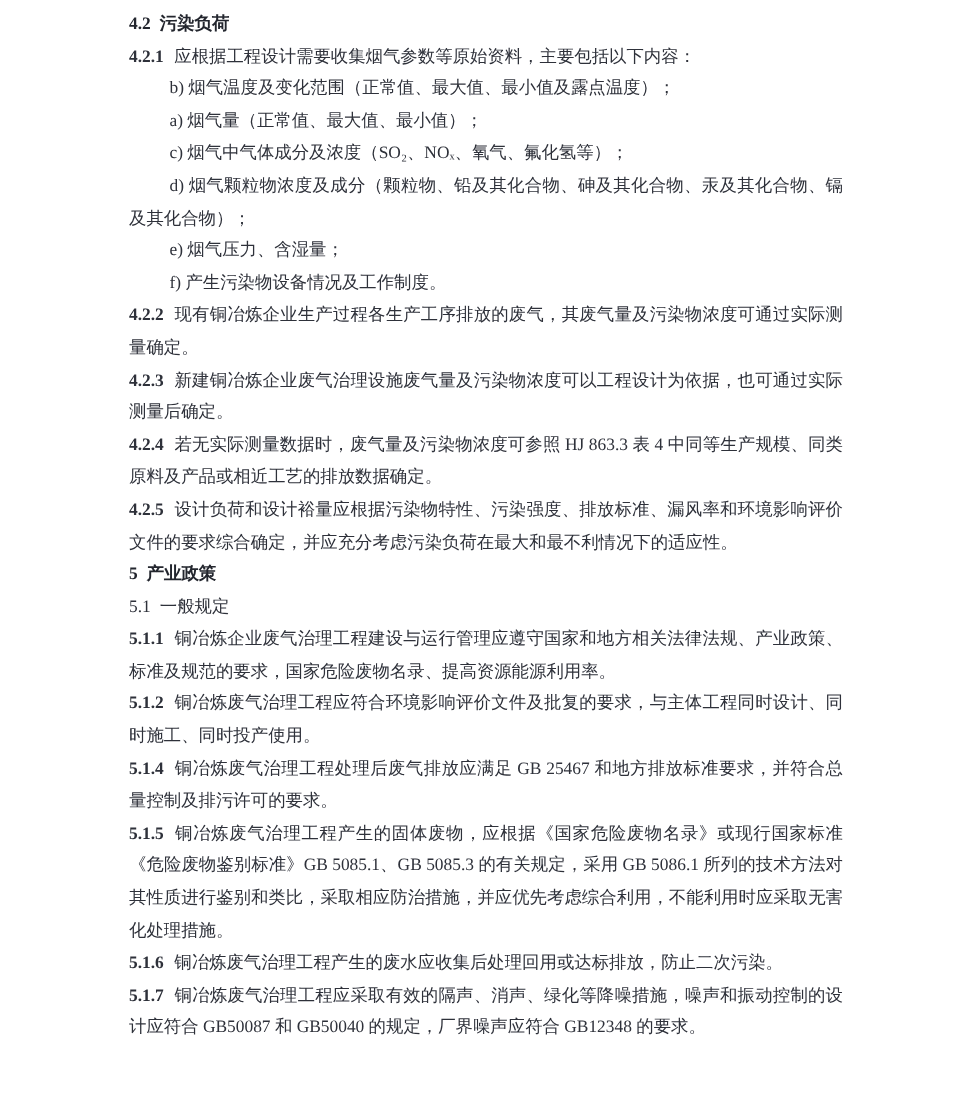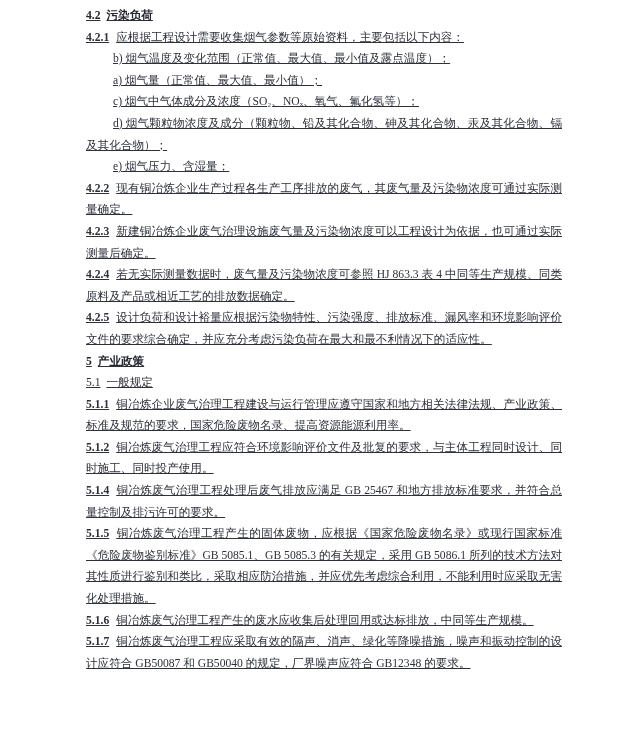--- a/index.html
+++ b/index.html
@@ -18,21 +18,20 @@
   .doc {
     position: absolute;
     left: 86px;
     top: 5px;
     width: 476px;
     color: #2e313a;
     font-size: 11.6px;
     line-height: 21.6px;
     text-align: justify;
     text-justify: inter-ideograph;
-    text-decoration: underline;
   }
   .para {
     margin: 0;
     padding: 0;
   }
   .para .num {
     font-weight: bold;
     padding-right: 7px;
     white-space: nowrap;
   }
@@ -56,26 +55,27 @@
 
 <div class="page">
   <div class="doc">
       <div class="para heading"><span class="num">4.2</span><span>污染负荷</span></div>
       <div class="para clause"><span class="num">4.2.1</span><span>应根据工程设计需要收集烟气参数等原始资料，主要包括以下内容：</span></div>
       <div class="para item"><span>b) 烟气温度及变化范围（正常值、最大值、最小值及露点温度）；</span></div>
       <div class="para item"><span>a) 烟气量（正常值、最大值、最小值）；</span></div>
       <div class="para item"><span>c) 烟气中气体成分及浓度（SO₂、NOₓ、氧气、氟化氢等）；</span></div>
       <div class="para item"><span>d) 烟气颗粒物浓度及成分（颗粒物、铅及其化合物、砷及其化合物、汞及其化合物、镉及其化合物）；</span></div>
       <div class="para item"><span>e) 烟气压力、含湿量；</span></div>
+      <div class="para item"><span>f) 产生污染物设备情况及工作制度。</span></div>
       <div class="para clause"><span class="num">4.2.2</span><span>现有铜冶炼企业生产过程各生产工序排放的废气，其废气量及污染物浓度可通过实际测量确定。</span></div>
       <div class="para clause"><span class="num">4.2.3</span><span>新建铜冶炼企业废气治理设施废气量及污染物浓度可以工程设计为依据，也可通过实际测量后确定。</span></div>
       <div class="para clause"><span class="num">4.2.4</span><span>若无实际测量数据时，废气量及污染物浓度可参照 HJ 863.3 表 4 中同等生产规模、同类原料及产品或相近工艺的排放数据确定。</span></div>
       <div class="para clause"><span class="num">4.2.5</span><span>设计负荷和设计裕量应根据污染物特性、污染强度、排放标准、漏风率和环境影响评价文件的要求综合确定，并应充分考虑污染负荷在最大和最不利情况下的适应性。</span></div>
       <div class="para heading"><span class="num">5</span><span>产业政策</span></div>
       <div class="para subheading"><span class="num">5.1</span><span>一般规定</span></div>
       <div class="para clause"><span class="num">5.1.1</span><span>铜冶炼企业废气治理工程建设与运行管理应遵守国家和地方相关法律法规、产业政策、标准及规范的要求，国家危险废物名录、提高资源能源利用率。</span></div>
       <div class="para clause"><span class="num">5.1.2</span><span>铜冶炼废气治理工程应符合环境影响评价文件及批复的要求，与主体工程同时设计、同时施工、同时投产使用。</span></div>
       <div class="para clause"><span class="num">5.1.4</span><span>铜冶炼废气治理工程处理后废气排放应满足 GB 25467 和地方排放标准要求，并符合总量控制及排污许可的要求。</span></div>
       <div class="para clause"><span class="num">5.1.5</span><span>铜冶炼废气治理工程产生的固体废物，应根据《国家危险废物名录》或现行国家标准《危险废物鉴别标准》GB 5085.1、GB 5085.3 的有关规定，采用 GB 5086.1 所列的技术方法对其性质进行鉴别和类比，采取相应防治措施，并应优先考虑综合利用，不能利用时应采取无害化处理措施。</span></div>
-      <div class="para clause"><span class="num">5.1.6</span><span>铜冶炼废气治理工程产生的废水应收集后处理回用或达标排放，中同等生产规模。</span></div>
+      <div class="para clause"><span class="num">5.1.6</span><span>铜冶炼废气治理工程产生的废水应收集后处理回用或达标排放，防止二次污染。</span></div>
       <div class="para clause"><span class="num">5.1.7</span><span>铜冶炼废气治理工程应采取有效的隔声、消声、绿化等降噪措施，噪声和振动控制的设计应符合 GB50087 和 GB50040 的规定，厂界噪声应符合 GB12348 的要求。</span></div>
     </div>
 </div>
 
 </body></html>

